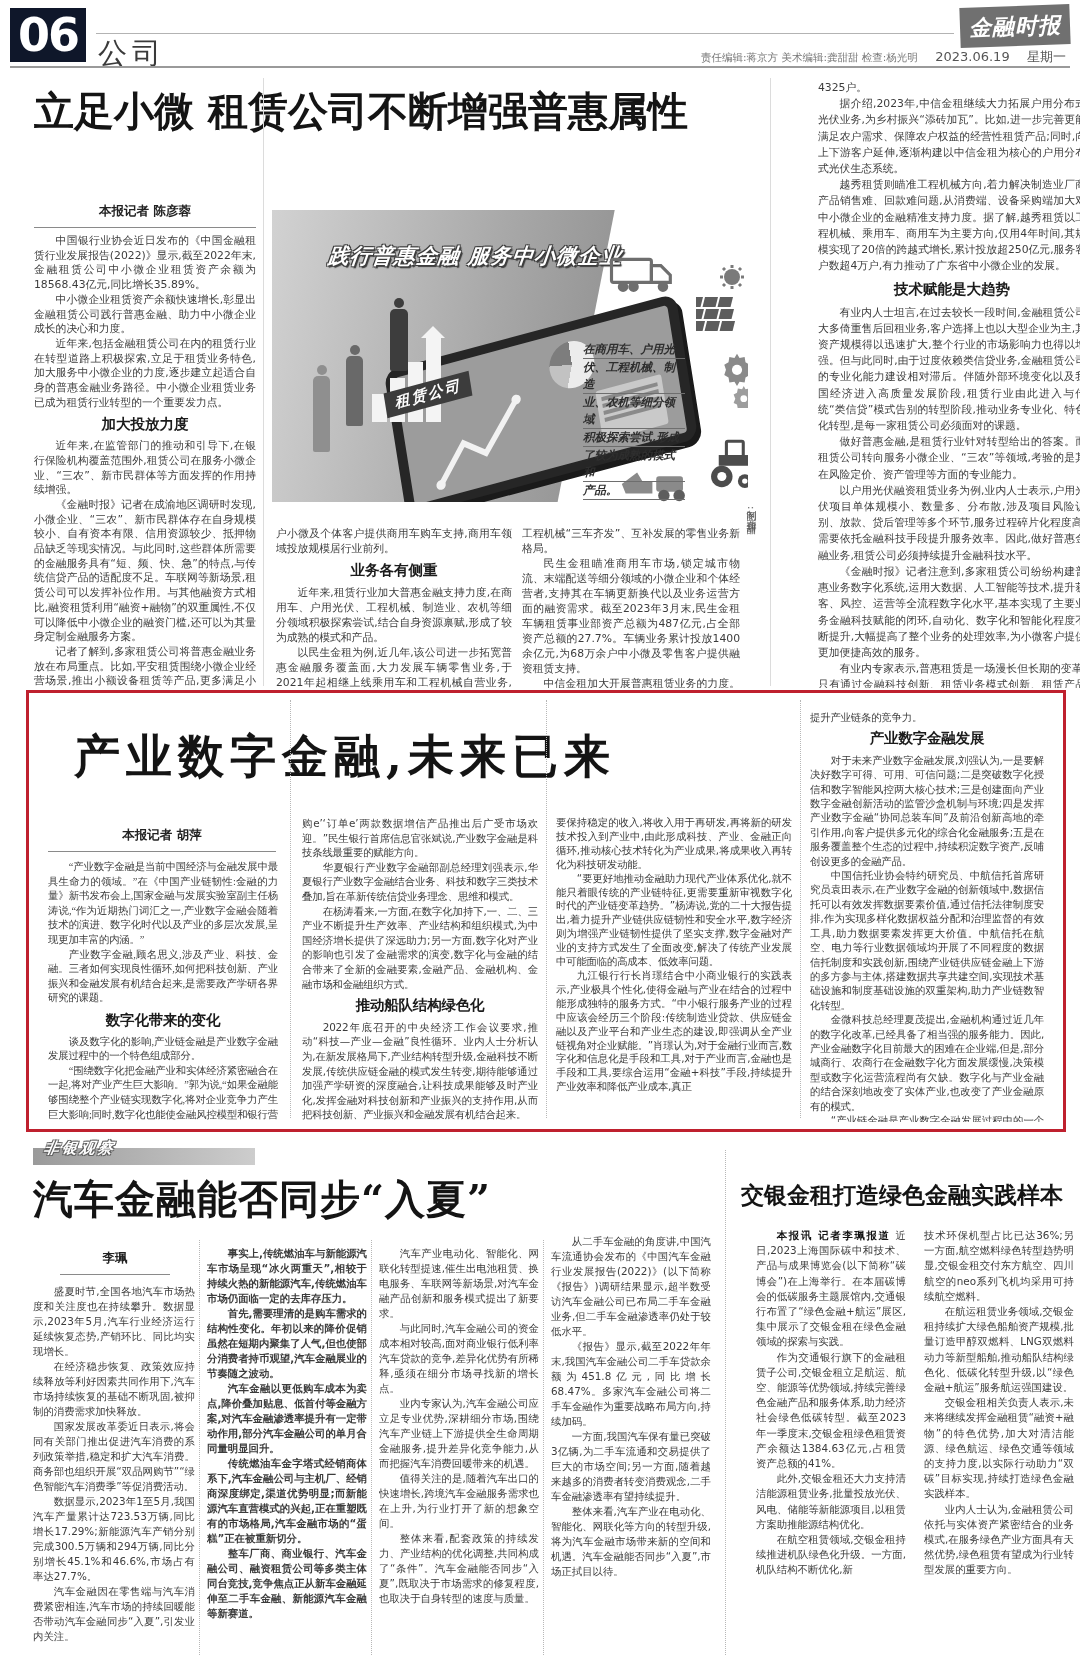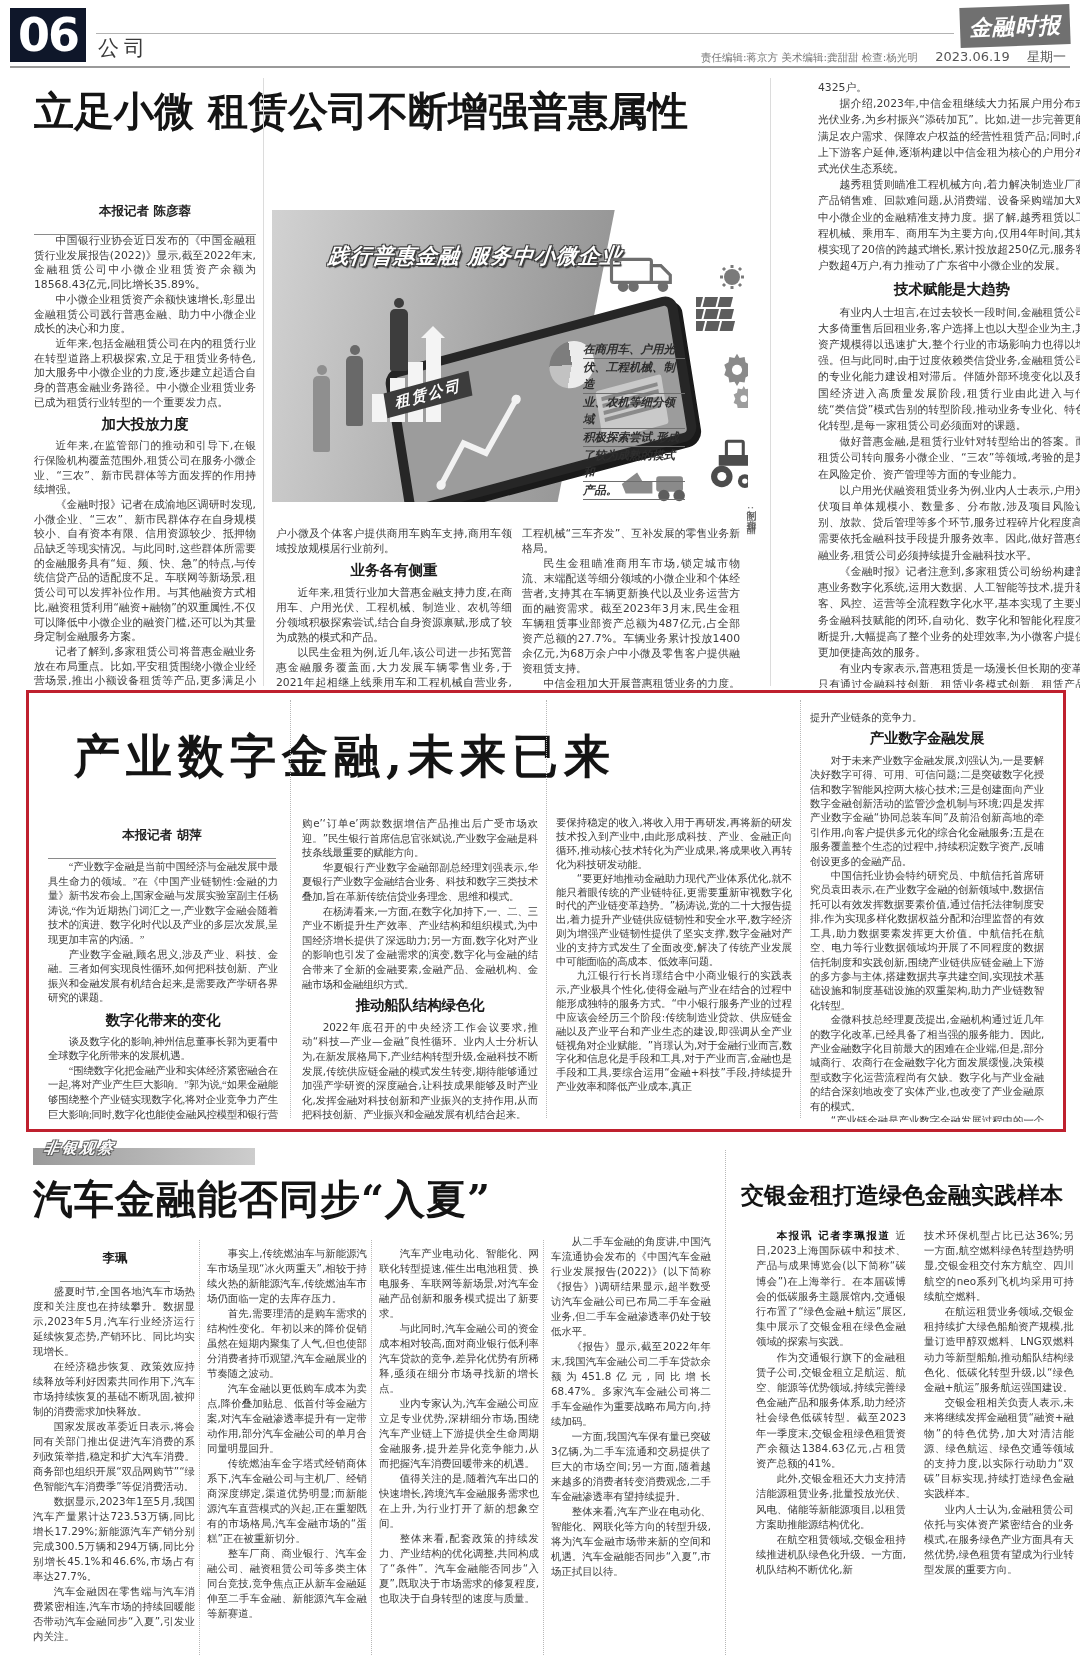--- a/index.html
+++ b/index.html
@@ -1,31 +1,31 @@
 <!DOCTYPE html>
 <html><head>
 <meta charset="utf-8">
 <style>
   html,body{margin:0;padding:0;background:#ffffff;width:1080px;height:1663px;position:relative;overflow:hidden;
     font-family:"DejaVu Sans","Liberation Sans",sans-serif;color:#383838;}
   .abs{position:absolute;}
   
   .pgbox{left:10px;top:8px;width:76px;height:54px;background:#0f172a;color:#fff;font-size:46px;font-weight:bold;
     text-align:center;line-height:54px;letter-spacing:-2px;}
-  .section{left:98px;top:34px;font-size:21px;color:#3a3a3a;letter-spacing:5px;}
+  .section{left:98px;top:34px;font-size:29px;color:#3a3a3a;letter-spacing:5px;}
   .hline1{left:96px;top:33px;width:858px;height:1px;background:#b3b3b3;}
   .hline2{left:10px;top:66px;width:1060px;height:2px;background:#9a9a9a;}
   .masthead{left:960px;top:6px;width:110px;height:40px;background:#707070;color:#fff;text-align:center;
     font-family:"DejaVu Serif",serif;font-style:italic;font-weight:bold;font-size:22px;line-height:40px;
     transform:rotate(-2deg);letter-spacing:1px;}
   .editors{right:14px;top:48px;font-size:10.5px;color:#777;white-space:nowrap;}
   .editors b{font-size:13px;color:#555;font-weight:normal;margin-left:14px;}
   
   .hl{font-family:"DejaVu Serif",serif;font-weight:bold;color:#141414;line-height:1.15;}
-  .byline{text-align:center;font-size:12.5px;font-weight:bold;color:#222;border-bottom:1px solid #8a8a8a;padding-bottom:14px;}
+  .byline{text-align:center;font-size:12.5px;font-weight:bold;color:#222;border-bottom:1px solid #8a8a8a;padding-bottom:7px;}
   
   .tc{position:absolute;overflow:hidden;text-align:justify;font-size:10.8px;line-height:15px;color:#3c3c3c;}
   .tc p{margin:0;text-indent:2em;}
   .tc p.noind{text-indent:0;}
   .sub{text-align:center;font-weight:bold;font-size:14.5px;margin:7px 0;color:#1b1b1b;text-indent:0;}
   .vr{position:absolute;width:1px;background:#dcdcdc;}
   .vrd{position:absolute;width:0;border-left:1px dotted #b7b7b7;}
   
   .redbox{left:26px;top:690px;width:1034px;height:436px;border:3px solid #bf202e;}
   
@@ -229,21 +229,21 @@
 <div class="abs hl" style="left:74px;top:730px;width:620px;font-size:46px;letter-spacing:6px;">产业数字金融,未来已来</div>
 <div class="abs byline" style="left:48px;top:827px;width:228px;">本报记者 胡萍</div>
 
 <div class="tc" style="left:48px;top:860px;width:230px;height:260px;font-size:10.4px;line-height:14.6px;letter-spacing:-0.2px;font-family:Liberation Serif, serif;">
   <div>
       <p>“产业数字金融是当前中国经济与金融发展中最具生命力的领域。”在《中国产业链韧性:金融的力量》新书发布会上,国家金融与发展实验室副主任杨涛说,“作为近期热门词汇之一,产业数字金融会随着技术的演进、数字化时代以及产业的多层次发展,呈现更加丰富的内涵。”</p>
       <p>产业数字金融,顾名思义,涉及产业、科技、金融。三者如何实现良性循环,如何把科技创新、产业振兴和金融发展有机结合起来,是需要政产学研各界研究的课题。</p>
     </div>
   <h3 class="sub">数字化带来的变化</h3>
   <div>
-      <p>谈及数字化的影响,神州信息董事长郭为更看中全球数字化所带来的发展机遇。</p>
+      <p>谈及数字化的影响,产业链金融是产业数字金融发展过程中的一个特色组成部分。</p>
       <p>“围绕数字化把金融产业和实体经济紧密融合在一起,将对产业产生巨大影响。”郭为说,“如果金融能够围绕整个产业链实现数字化,将对企业竞争力产生巨大影响;同时,数字化也能使金融风控模型和银行营销发生巨大变化。”</p>
     </div>
 </div>
 <div class="vrd" style="left:290px;top:700px;height:418px;"></div>
 <div class="tc" style="left:302px;top:816px;width:236px;height:306px;font-size:10.4px;line-height:14.6px;letter-spacing:-0.2px;">
   <div>
       <p class="noind">购e’‘订单e’两款数据增信产品推出后广受市场欢迎。”民生银行首席信息官张斌说,产业数字金融是科技条线最重要的赋能方向。</p>
       <p>华夏银行产业数字金融部副总经理刘强表示,华夏银行产业数字金融结合业务、科技和数字三类技术叠加,旨在革新传统信贷业务理念、思维和模式。</p>
       <p>在杨涛看来,一方面,在数字化加持下,一、二、三产业不断提升生产效率、产业结构和组织模式,为中国经济增长提供了深远助力;另一方面,数字化对产业的影响也引发了金融需求的演变,数字化与金融的结合带来了全新的金融要素,金融产品、金融机构、金融市场和金融组织方式。</p>
     </div>
@@ -283,21 +283,21 @@
 <div class="tc" style="left:33px;top:1284px;width:162px;height:372px;font-size:10.4px;">
   <div>
       <p>盛夏时节,全国各地汽车市场热度和关注度也在持续攀升。数据显示,2023年5月,汽车行业经济运行延续恢复态势,产销环比、同比均实现增长。</p>
       <p>在经济稳步恢复、政策效应持续释放等利好因素共同作用下,汽车市场持续恢复的基础不断巩固,被抑制的消费需求加快释放。</p>
       <p>国家发展改革委近日表示,将会同有关部门推出促进汽车消费的系列政策举措,稳定和扩大汽车消费。商务部也组织开展“双品网购节”“绿色智能汽车消费季”等促消费活动。</p>
       <p>数据显示,2023年1至5月,我国汽车产量累计达723.53万辆,同比增长17.29%;新能源汽车产销分别完成300.5万辆和294万辆,同比分别增长45.1%和46.6%,市场占有率达27.7%。</p>
       <p>汽车金融因在零售端与汽车消费紧密相连,汽车市场的持续回暖能否带动汽车金融同步“入夏”,引发业内关注。</p>
     </div>
 </div>
 <div class="vrd" style="left:199px;top:1240px;height:415px;"></div>
-<div class="tc" style="left:207px;top:1246px;width:160px;height:409px;font-size:10.4px;">
+<div class="tc" style="left:207px;top:1246px;width:160px;height:409px;font-size:10.4px;font-weight:bold;">
   <div>
       <p>事实上,传统燃油车与新能源汽车市场呈现“冰火两重天”,相较于持续火热的新能源汽车,传统燃油车市场仍面临一定的去库存压力。</p>
       <p>首先,需要理清的是购车需求的结构性变化。年初以来的降价促销虽然在短期内聚集了人气,但也使部分消费者持币观望,汽车金融展业的节奏随之波动。</p>
       <p>汽车金融以更低购车成本为卖点,降价叠加贴息、低首付等金融方案,对汽车金融渗透率提升有一定带动作用,部分汽车金融公司的单月合同量明显回升。</p>
       <p>传统燃油车金字塔式经销商体系下,汽车金融公司与主机厂、经销商深度绑定,渠道优势明显;而新能源汽车直营模式的兴起,正在重塑既有的市场格局,汽车金融市场的“蛋糕”正在被重新切分。</p>
       <p>整车厂商、商业银行、汽车金融公司、融资租赁公司等多类主体同台竞技,竞争焦点正从新车金融延伸至二手车金融、新能源汽车金融等新赛道。</p>
     </div>
 </div>
 <div class="vrd" style="left:371px;top:1240px;height:415px;"></div>
 <div class="tc" style="left:379px;top:1246px;width:160px;height:409px;font-size:10.4px;">

